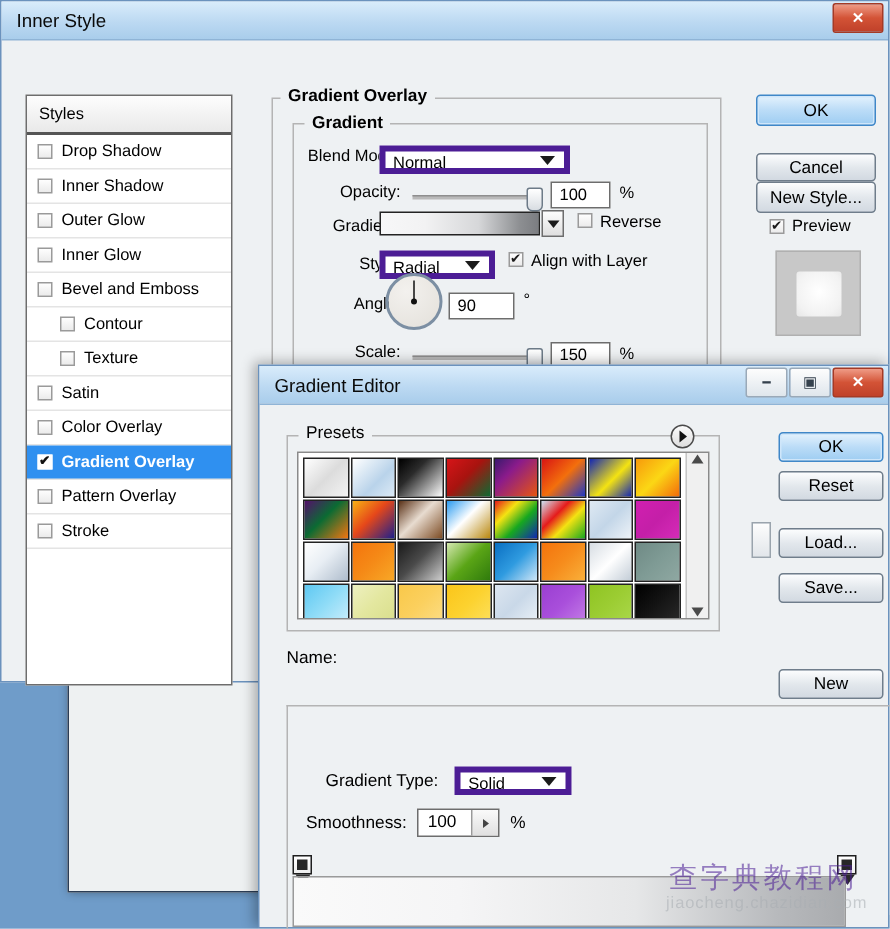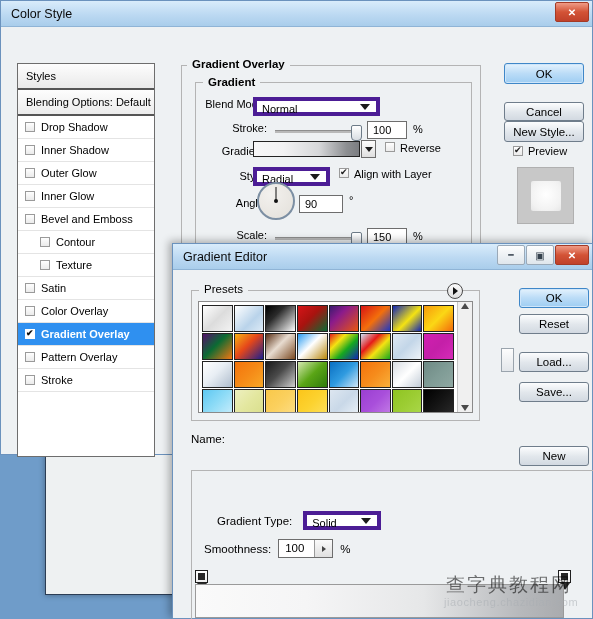--- a/index.html
+++ b/index.html
@@ -294,50 +294,49 @@
     border-right:5px solid transparent;border-top:7px solid #2a2a2a;
   }
   .ge-btn{position:absolute;width:70px;height:20px;}
 
   
   #watermark{
     position:absolute;left:440px;top:572px;width:150px;height:44px;
     pointer-events:none;opacity:.55;
   }
   #wm-cn{
-    position:absolute;left:6px;top:0px;font-size:19px;color:#000000;
+    position:absolute;left:6px;top:0px;font-size:19px;color:#4c1d95;
     letter-spacing:2px;font-family:"DejaVu Sans",sans-serif;
   }
   #wm-en{
     position:absolute;left:4px;top:24px;font-size:11px;color:#a9aeb3;
     letter-spacing:.6px;
   }
 </style>
 </head>
 <body>
 
 <div id="bg-desktop">
   <div id="bg-doc-right"></div>
   <div id="bg-doc-window"></div>
 </div>
 
 <div id="layer-style">
 
   <div class="titlebar">
-    <span class="ttl">Color Style</span>
+    <span class="ttl">Inner Style</span>
     <div class="winbtns">
       <div class="winbtn close">✕</div>
     </div>
   </div>
 
   <div class="ls-body">
 
     <div id="styles-list">
       <div class="sl-head">Styles</div>
-      <div class="sl-sub">Blending Options: Default</div>
       <div id="styles-items">
           <div class="sl-item">
             <span class="cbx"></span>
             <span>Drop Shadow</span>
           </div>
           <div class="sl-item">
             <span class="cbx"></span>
             <span>Inner Shadow</span>
           </div>
           <div class="sl-item">
@@ -392,21 +391,21 @@
 
     <div class="row" style="left:204px;top:71px;width:62px;justify-content:flex-end;">
       <span class="lbl">Blend Mode:</span>
     </div>
     <div class="combo" style="position:absolute;left:252px;top:70px;width:127px;">
       <span>Normal</span>
       <span class="arw"></span>
     </div>
 
     <div class="row" style="left:204px;top:95px;width:62px;justify-content:flex-end;">
-      <span class="lbl">Stroke:</span>
+      <span class="lbl">Opacity:</span>
     </div>
     <div class="slider-track" style="position:absolute;left:274px;top:103px;width:85px;">
       <div class="slider-thumb" style="left:76px;"></div>
     </div>
     <div class="field" style="position:absolute;left:366px;top:94px;width:40px;">100</div>
     <span class="pct" style="position:absolute;left:412px;top:96px;">%</span>
 
     <div class="row" style="left:204px;top:118px;width:62px;justify-content:flex-end;">
       <span class="lbl">Gradient:</span>
     </div>

